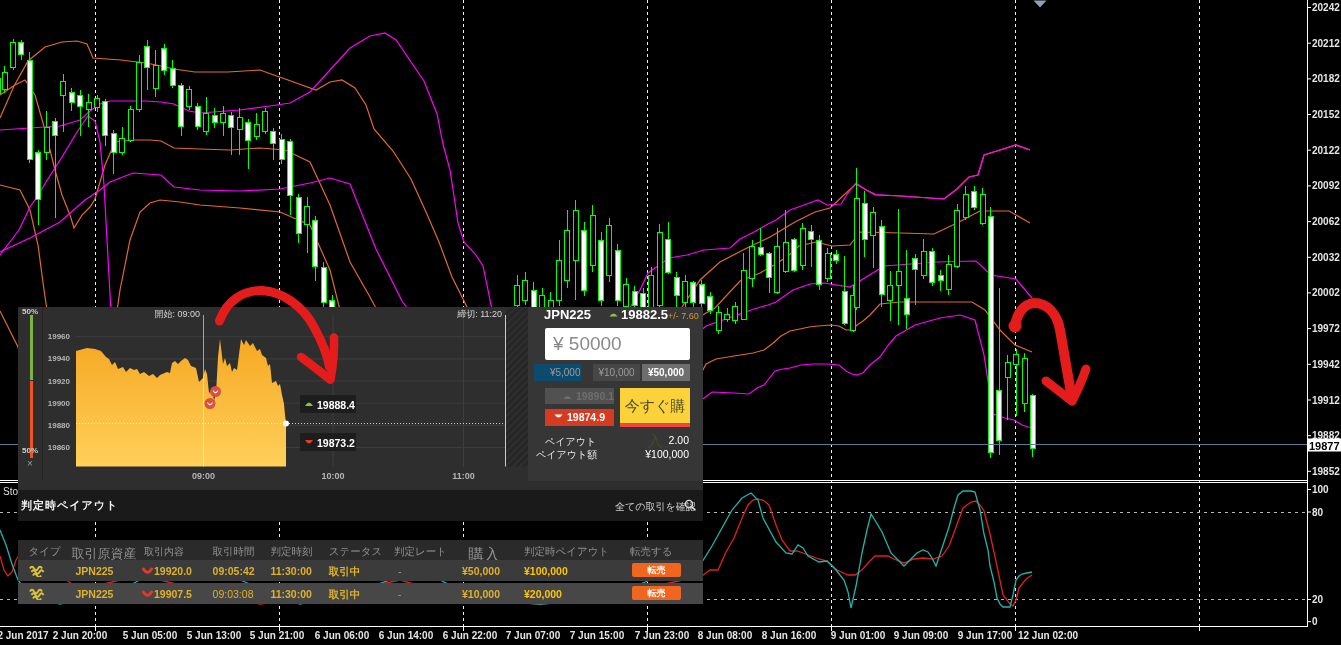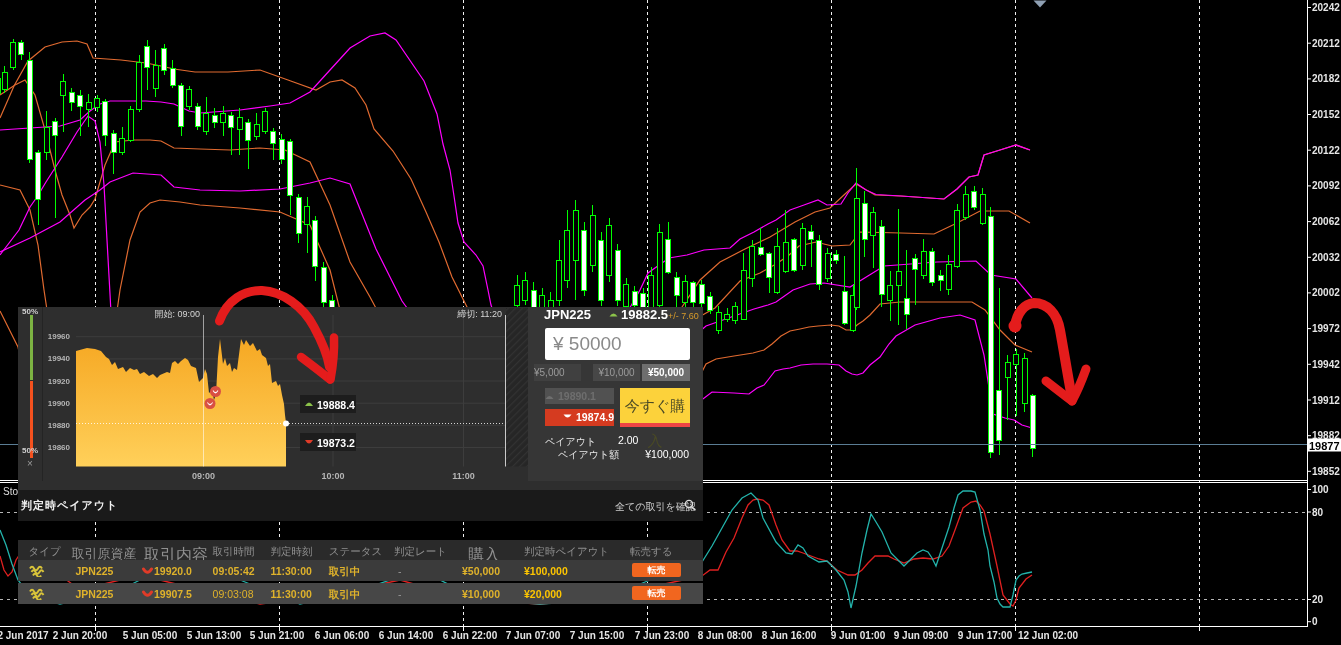--- a/index.html
+++ b/index.html
@@ -299,45 +299,45 @@
 </svg>
 <div class="abs" style="left:510px;top:0;width:175px;height:174px;background:#363636"></div>
 <div class="abs" style="left:526px;top:0px;font-size:13px;font-weight:bold;color:#fff">JPN225</div>
 <svg class="abs" style="left:591px;top:4px" width="9" height="7">
         <path d="M0.5 5.5 Q4.5 -0.5 8.5 5.5 Z" fill="#8bc34a"></path>
       </svg>
 <div class="abs" style="left:603px;top:0px;font-size:13px;font-weight:bold;color:#fff">19882.5</div>
 <div class="abs" style="left:650px;top:3.5px;font-size:9px;font-weight:normal;color:#d79b2a">+/- 7.60</div>
 <div class="abs" style="left:526.5px;top:21px;width:145.5px;height:32px;background:#fff;border-radius:2px"></div>
 <div class="abs" style="left:535px;top:26px;font-size:19px;color:#8a8a8a">¥ 50000</div>
-<div class="abs" style="left:516px;top:57px;width:46.5px;height:17px;background:#404040;color:#9b9b9b;font-size:10px;text-align:left;line-height:17px">¥5,000</div>
+<div class="abs" style="left:516px;top:57px;width:46.5px;height:17px;background:#0c4a6e;color:#9b9b9b;font-size:10px;text-align:right;line-height:17px">¥5,000</div>
 <div class="abs" style="left:575px;top:57px;width:47px;height:17px;background:#474747;color:#9b9b9b;font-size:10px;text-align:center;line-height:17px">¥10,000</div>
 <div class="abs" style="left:624px;top:57px;width:48px;height:17px;background:#6e6e6e;color:#fff;font-weight:bold;font-size:10px;text-align:center;line-height:17px">¥50,000</div>
-<div class="abs" style="left:527px;top:81px;width:69px;height:16px;background:#515151;color:#6e6e6e;font-size:10.5px;font-weight:bold;text-align:left;line-height:16px"><svg width="9" height="7" style="margin-right:4px">
+<div class="abs" style="left:527px;top:81px;width:69px;height:16px;background:#515151;color:#6e6e6e;font-size:10.5px;font-weight:bold;text-align:right;line-height:16px"><svg width="9" height="7" style="margin-right:4px">
           <path d="M0.5 6 Q4.5 0 8.5 6 Z" fill="#6e6e6e"></path>
         </svg>19890.1</div>
-<div class="abs" style="left:527px;top:101.5px;width:69px;height:17px;background:#d53b20;color:#fff;font-size:10.5px;font-weight:bold;text-align:right;line-height:17px"><svg width="9" height="7" style="margin-right:4px">
+<div class="abs" style="left:527px;top:101.5px;width:69px;height:17px;background:#d53b20;color:#fff;font-size:10.5px;font-weight:bold;text-align:center;line-height:17px"><svg width="9" height="7" style="margin-right:4px">
           <path d="M0.5 0.5 Q4.5 6.5 8.5 0.5 Z" fill="#fff"></path>
         </svg>19874.9</div>
 <div class="abs" style="left:602px;top:80.5px;width:70px;height:35px;background:#fcd23b;border-bottom:4px solid #ef4444;color:#4a4a25;font-size:15px;text-align:center;line-height:35px">今すぐ購入</div>
 <div class="abs" style="left:527px;top:127.5px;font-size:10px;color:#e8e8e8">ペイアウト</div>
-<div class="abs" style="left:600px;top:127px;width:71px;font-size:10.5px;color:#fff;">2.00</div>
-<div class="abs" style="left:540px;top:141px;font-size:10px;color:#e8e8e8">ペイアウト額</div>
+<div class="abs" style="left:600px;top:127px;width:71px;font-size:10.5px;color:#fff;text-align:right">2.00</div>
+<div class="abs" style="left:518px;top:141px;font-size:10px;color:#e8e8e8">ペイアウト額</div>
 <div class="abs" style="left:600px;top:140.5px;width:71px;font-size:10.5px;color:#fff;text-align:right">¥100,000</div>
 <div class="abs" style="left:0;top:182.5px;width:685px;height:31.5px;background:#1a1a1a"></div>
 <div class="abs" style="left:3px;top:191px;font-size:11px;font-weight:bold;color:#f0f0f0;letter-spacing:1px">判定時ペイアウト</div>
 <div class="abs" style="left:597px;top:193px;font-size:10px;color:#ccc">全ての取引を確認</div>
 <svg class="abs" style="left:666px;top:192px" width="12" height="12">
         <circle cx="5" cy="5" r="3.6" fill="none" stroke="#ddd" stroke-width="1.4"></circle>
         <line x1="7.8" y1="7.8" x2="11" y2="11" stroke="#ddd" stroke-width="1.6"></line>
       </svg>
 <div class="abs" style="left:0;top:233px;width:685px;height:20px;background:#2a2a2a"></div>
 <div class="abs" style="left:10.5px;top:238px;font-size:10.5px;color:#909090">タイプ</div>
 <div class="abs" style="left:53.4px;top:238px;font-size:13px;color:#909090">取引原資産</div>
-<div class="abs" style="left:126px;top:238px;font-size:16px;color:#909090">取引内容</div>
+<div class="abs" style="left:126px;top:238px;font-size:10px;color:#909090">取引内容</div>
 <div class="abs" style="left:194.6px;top:238px;font-size:10.5px;color:#909090">取引時間</div>
 <div class="abs" style="left:252.4px;top:238px;font-size:10.5px;color:#909090">判定時刻</div>
 <div class="abs" style="left:310.8px;top:238px;font-size:10.5px;color:#909090">ステータス</div>
 <div class="abs" style="left:376px;top:238px;font-size:10.5px;color:#909090">判定レート</div>
 <div class="abs" style="left:450px;top:238px;font-size:16px;color:#909090">購入</div>
 <div class="abs" style="left:506px;top:238px;font-size:10.5px;color:#909090">判定時ペイアウト</div>
 <div class="abs" style="left:612px;top:238px;font-size:10.5px;color:#909090">転売する</div>
 <div class="abs" style="left:0;top:253px;width:685px;height:21px;background:#3b3b3b"></div>
 <svg class="abs" style="left:11px;top:257px" width="18" height="13">
         <g fill="none" stroke="#d9c43a" stroke-width="2">

